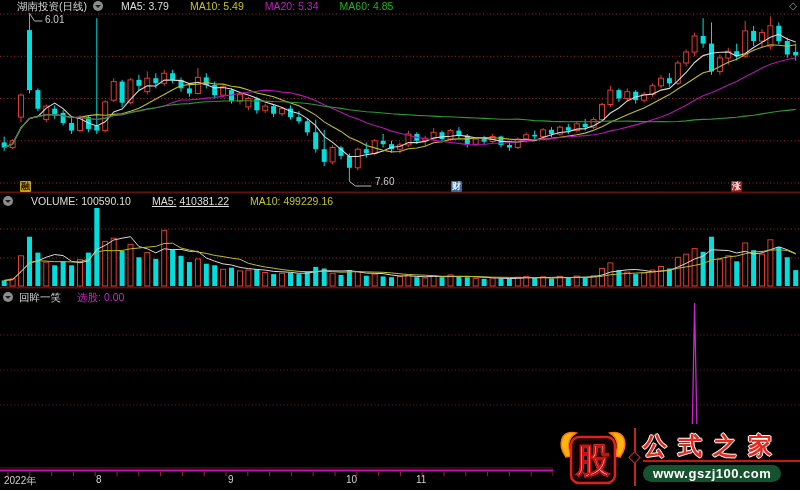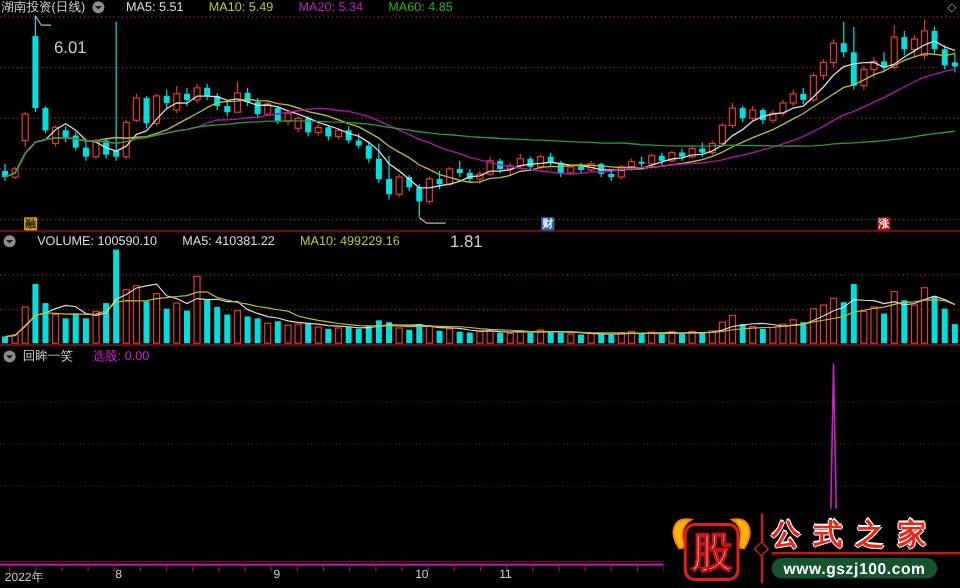--- a/index.html
+++ b/index.html
@@ -1,30 +1,30 @@
 <!DOCTYPE html>
 <html><head>
 <meta charset="utf-8">
 <style>
   html,body{margin:0;padding:0;background:#000;}
   #app{position:relative;width:800px;height:490px;background:#000;overflow:hidden;
        font-family:"Liberation Sans",sans-serif;-webkit-font-smoothing:none;}
   #chart-svg{position:absolute;left:0;top:0;z-index:1;}
   .hdr{position:absolute;z-index:3;display:flex;align-items:center;font-size:10.5px;line-height:12px;white-space:nowrap;}
-  #hdr-main{left:1px;top:0;justify-content:space-between;}
+  #hdr-main{left:17px;top:0;justify-content:space-between;}
   #hdr-vol{left:1px;top:195px;}
   #hdr-sub{left:1px;top:291px;}
   .t{color:#d6d6d6;margin-right:4px;}
   .cicon{width:10px;height:10px;border-radius:50%;background:#8d8d8d;position:relative;margin:0 6px 0 2px;flex:0 0 auto;}
   .cicon::after{content:"";position:absolute;left:2px;top:3.5px;border:3px solid transparent;border-top-color:#1d1d1d;}
   .pair{margin-right:9px;}
   .pair i{font-style:normal;padding-left:12px;}
   .pair b{font-weight:normal;margin-left:3px;}
   #corner-diamond{position:absolute;right:3px;top:0;color:#9a9a9a;font-size:10px;z-index:3;}
-  .ann{position:absolute;z-index:2;color:#c9c9c9;font-size:14px;margin-top:17px;}
+  .ann{position:absolute;z-index:2;color:#c9c9c9;font-size:10px;}
   #ann-high{left:45px;top:14px;}
   #ann-low{left:375px;top:176px;}
   .badge{position:absolute;top:181px;width:11px;height:11px;z-index:3;font-size:9px;line-height:11px;
          text-align:center;font-weight:bold;border-radius:1px;}
   #axis-labels{position:absolute;left:0;top:474px;width:657px;height:14px;z-index:2;}
   .axis-label{position:absolute;top:0;color:#cfcfcf;font-size:10px;}
   #logo{position:absolute;left:553px;top:424px;width:247px;height:66px;background:#000;z-index:5;
         display:flex;align-items:center;}
   #bull{margin-left:2px;flex:0 0 auto;}
   .div-line{width:2px;height:58px;background:#c52222;position:relative;margin:0 7px 0 3px;flex:0 0 auto;}
@@ -386,42 +386,42 @@
       <polyline points="4.2,147.5 12.6,144.1 21.0,127.8 29.5,118.4 37.9,116.4 46.3,114.7 54.7,114.8 63.1,115.8 71.6,117.5 80.0,117.4 88.4,115.6 96.8,114.6 105.2,115.2 113.7,114.4 122.1,113.8 130.5,111.2 138.9,108.2 147.3,103.7 155.8,99.0 164.2,94.6 172.6,89.7 181.0,85.5 189.4,84.6 197.9,84.2 206.3,82.4 214.7,84.0 223.1,84.1 231.5,86.3 240.0,87.4 248.4,90.0 256.8,93.0 265.2,94.8 273.6,96.8 282.1,99.9 290.5,103.1 298.9,105.8 307.3,110.3 315.7,115.1 324.2,121.9 332.6,126.8 341.0,131.4 349.4,137.5 357.8,141.1 366.3,145.6 374.7,147.9 383.1,150.2 391.5,151.9 399.9,151.5 408.4,148.7 416.8,148.0 425.2,146.2 433.6,142.7 442.0,141.7 450.5,139.4 458.9,138.9 467.3,138.9 475.7,137.9 484.1,137.5 492.6,137.8 501.0,138.2 509.4,139.1 517.8,139.8 526.2,139.4 534.7,140.0 543.1,139.4 551.5,138.4 559.9,137.2 568.3,136.1 576.8,134.8 585.2,133.1 593.6,130.3 602.0,126.8 610.4,122.3 618.9,118.5 627.3,114.7 635.7,111.3 644.1,108.0 652.5,103.6 661.0,99.0 669.4,94.6 677.8,89.0 686.2,83.7 694.6,78.3 703.1,72.8 711.5,70.8 719.9,66.6 728.3,62.2 736.7,59.3 745.2,54.6 753.6,50.3 762.0,47.3 770.4,44.7 778.8,45.2 787.3,46.3 795.7,44.7" fill="none" stroke="#bdbd2e" stroke-width="1.1"></polyline>
       <polyline points="4.2,147.5 12.6,144.1 21.0,127.8 29.5,118.4 37.9,116.4 46.3,114.7 54.7,114.8 63.1,115.8 71.6,117.5 80.0,117.4 88.4,118.5 96.8,119.5 105.2,118.1 113.7,115.5 122.1,114.7 130.5,112.5 138.9,110.9 147.3,109.1 155.8,107.8 164.2,106.0 172.6,102.6 181.0,100.0 189.4,99.9 197.9,99.3 206.3,98.1 214.7,97.6 223.1,96.1 231.5,95.0 240.0,93.2 248.4,92.3 256.8,91.4 265.2,90.1 273.6,90.7 282.1,92.1 290.5,92.8 298.9,94.9 307.3,97.2 315.7,100.7 324.2,104.7 332.6,108.4 341.0,112.2 349.4,116.2 357.8,118.9 366.3,122.8 374.7,125.5 383.1,128.0 391.5,131.1 399.9,133.3 408.4,135.3 416.8,137.4 425.2,138.8 433.6,140.1 442.0,141.4 450.5,142.5 458.9,143.4 467.3,144.6 475.7,144.9 484.1,144.5 492.6,143.2 501.0,143.1 509.4,142.7 517.8,141.3 526.2,140.5 534.7,139.7 543.1,139.1 551.5,138.6 559.9,137.5 568.3,136.8 576.8,136.3 585.2,135.6 593.6,134.7 602.0,133.3 610.4,130.9 618.9,129.3 627.3,127.1 635.7,124.9 644.1,122.6 652.5,119.8 661.0,116.9 669.4,113.8 677.8,109.6 686.2,105.3 694.6,100.3 703.1,95.7 711.5,92.8 719.9,89.0 728.3,85.1 736.7,81.4 745.2,76.8 753.6,72.5 762.0,68.1 770.4,64.2 778.8,61.7 787.3,59.5 795.7,57.7" fill="none" stroke="#b414b4" stroke-width="1.1"></polyline>
       <polyline points="4.2,147.5 12.6,144.1 21.0,127.8 29.5,118.4 37.9,116.4 46.3,114.7 54.7,114.8 63.1,115.8 71.6,117.5 80.0,117.4 88.4,118.5 96.8,119.5 105.2,118.1 113.7,115.5 122.1,114.7 130.5,112.5 138.9,110.9 147.3,109.1 155.8,107.8 164.2,106.0 172.6,104.8 181.0,104.0 189.4,103.6 197.9,102.5 206.3,101.8 214.7,101.5 223.1,101.0 231.5,101.0 240.0,100.7 248.4,100.7 256.8,101.0 265.2,101.1 273.6,101.5 282.1,101.7 290.5,102.2 298.9,102.7 307.3,103.5 315.7,104.7 324.2,106.2 332.6,107.2 341.0,108.4 349.4,109.8 357.8,110.7 366.3,111.7 374.7,112.3 383.1,113.0 391.5,113.8 399.9,114.4 408.4,114.8 416.8,115.4 425.2,115.8 433.6,116.1 442.0,116.6 450.5,116.8 458.9,117.2 467.3,117.6 475.7,118.0 484.1,118.4 492.6,118.7 501.0,119.2 509.4,119.2 517.8,119.1 526.2,119.8 534.7,120.6 543.1,120.9 551.5,121.4 559.9,121.6 568.3,121.7 576.8,121.6 585.2,121.8 593.6,121.6 602.0,121.2 610.4,121.0 618.9,121.3 627.3,121.1 635.7,121.4 644.1,121.6 652.5,121.7 661.0,121.6 669.4,121.8 677.8,121.5 686.2,120.9 694.6,119.9 703.1,119.4 711.5,119.1 719.9,118.5 728.3,117.9 736.7,117.2 745.2,116.1 753.6,115.2 762.0,113.9 770.4,112.5 778.8,111.3 787.3,110.4 795.7,109.4" fill="none" stroke="#2d9a2d" stroke-width="1.1"></polyline>
       <path d="M29.5,13.2 L34.5,21 L42.5,21" fill="none" stroke="#b5b5b5" stroke-width="1"></path>
       <path d="M349.4,181.3 L355.4,186 L371.4,186" fill="none" stroke="#b5b5b5" stroke-width="1"></path>
     </svg>
 
   <div class="hdr" id="hdr-main">
     <span class="t">湖南投资(日线)</span>
     <span class="cicon"></span>
-    <span class="pair" style="color: rgb(222, 222, 222);"><i>MA5:</i><b>5.51</b></span>
+    <span class="pair" style="color: rgb(222, 222, 222);"><i>MA5:</i><b>3.79</b></span>
     <span class="pair" style="color: rgb(198, 198, 30);"><i>MA10:</i><b>5.49</b></span>
     <span class="pair" style="color: rgb(196, 30, 196);"><i>MA20:</i><b>5.34</b></span>
     <span class="pair" style="color: rgb(30, 180, 30);"><i>MA60:</i><b>4.85</b></span>
   </div>
   <span id="corner-diamond">◇</span>
 
   <div class="hdr" id="hdr-vol">
     <span class="cicon"></span>
     <span class="pair" style="color: rgb(222, 222, 222);"><i>VOLUME:</i><b>100590.10</b></span>
-    <span class="pair" style="color: rgb(222, 222, 222);"><i>MA5:</i><b>410381.22</b></span>
+    <span class="pair" style="color: rgb(222, 222, 222); text-decoration: underline;"><i>MA5:</i><b>410381.22</b></span>
     <span class="pair" style="color: rgb(198, 198, 30);"><i>MA10:</i><b>499229.16</b></span>
   </div>
 
   <div class="hdr" id="hdr-sub">
     <span class="cicon"></span>
     <span class="t">回眸一笑</span>
     <span class="pair" style="color: rgb(210, 34, 210);"><i>选股:</i><b>0.00</b></span>
   </div>
 
   <div class="ann" id="ann-high">6.01</div>
-  <div class="ann" id="ann-low">1.81</div>
+  <div class="ann" id="ann-low">7.60</div>
 
   <div id="badges">
       <div class="badge" style="left: 20px; background: rgb(200, 160, 32); color: rgb(51, 34, 0);">融</div>
       <div class="badge" style="left: 451px; background: rgb(51, 104, 156); color: rgb(234, 244, 255);">财</div>
       <div class="badge" style="left: 731px; background: rgb(147, 24, 24); color: rgb(255, 226, 226);">涨</div>
     </div>
   <div id="axis-labels">
       <div class="axis-label" style="left: 4px;">2022年</div>
       <div class="axis-label" style="left: 96px;">8</div>
       <div class="axis-label" style="left: 228px;">9</div>

